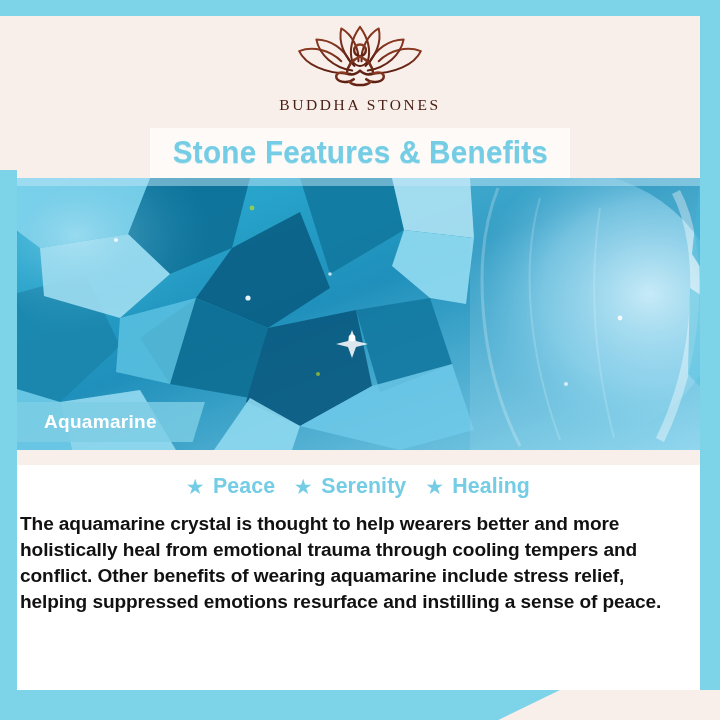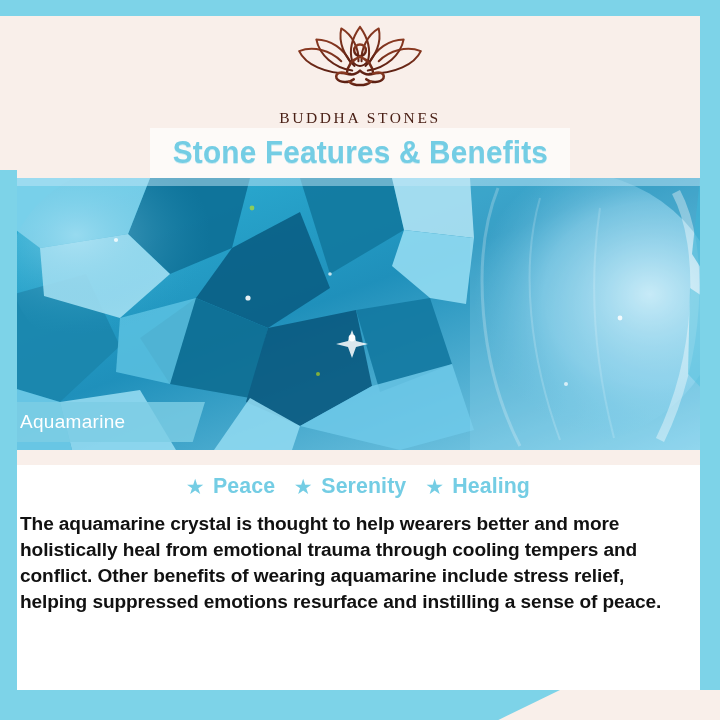--- a/index.html
+++ b/index.html
@@ -35,21 +35,21 @@
   }
 
   
   .logo-zone{
     position:absolute;left:0;top:16px;width:720px;height:112px;
     display:flex;flex-direction:column;align-items:center;justify-content:flex-start;
     z-index:4;
   }
   .logo-mark{width:160px;height:78px;display:block;}
   .logo-word{
-    margin-top:15px;
+    margin-top:2px;
     font-family:"Liberation Serif", serif;
     font-size:15.5px;letter-spacing:2.6px;color:#4a2016;font-weight:400;
     white-space:nowrap;
   }
 
   
   .title-banner{
     position:absolute;left:150px;top:128px;width:420px;height:50px;
     background:#fdfaf8;z-index:5;
     display:flex;align-items:center;justify-content:center;
@@ -69,22 +69,22 @@
   .hero svg{display:block;width:720px;height:272px;}
 
   
   .caption-bar{
     position:absolute;left:0;bottom:8px;width:205px;height:40px;
     background:rgba(125,205,228,.82);
     clip-path:polygon(0 0, 100% 0, 94% 100%, 0 100%);
     display:flex;align-items:center;z-index:3;
   }
   .caption-text{
-    color:#ffffff;font-size:19px;font-weight:normal;
-    padding-left:20px;letter-spacing:.3px;white-space:nowrap;
+    color:#ffffff;font-size:19px;font-weight:bold;
+    padding-left:44px;letter-spacing:.3px;white-space:nowrap;
   }
 
   
   .sep-band{
     position:absolute;left:0;top:450px;width:720px;height:15px;
     background:#f9efea;z-index:3;
   }
   .panel{
     position:absolute;left:17px;top:465px;width:683px;height:225px;
     background:#ffffff;z-index:4;

